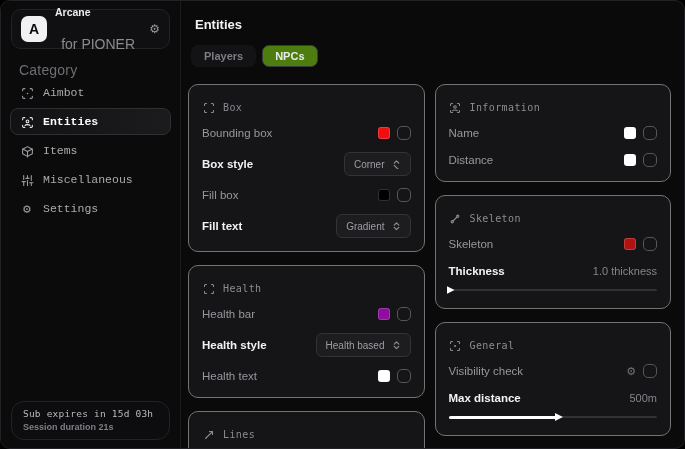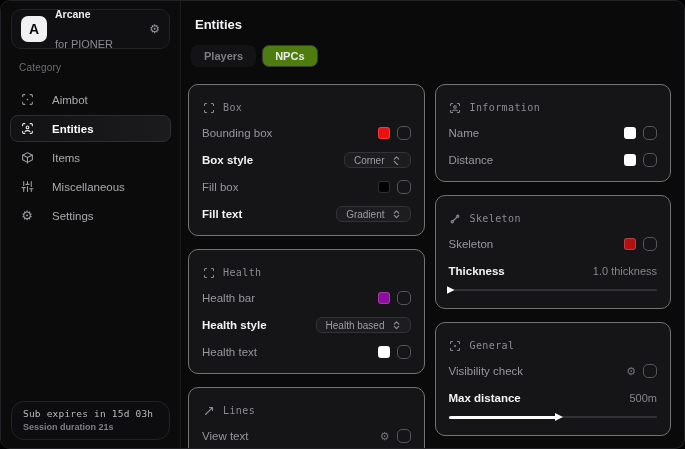--- a/index.html
+++ b/index.html
@@ -13,27 +13,27 @@
   .brand-card {
     margin:8px 10px 0 10px; border:1px solid #232327; border-radius:10px; background:#101012;
     display:flex; align-items:center; gap:8px; padding:6px 9px; height:40px;
   }
   .logo {
     width:26px; height:26px; border-radius:7px; background:#f1f1f3; color:#0a0a0a;
     display:flex; align-items:center; justify-content:center; font-weight:bold; font-size:14px;
   }
   .brand-text { flex:1; line-height:1.15; }
   .brand-name { font-size:10.5px; font-weight:bold; color:#ececee; }
-  .brand-sub { font-size:11px; color:#8a8a90; margin-top:18px; }
+  .brand-sub { font-size:14px; color:#8a8a90; margin-top:18px;text-align:center; }
   .gear-glyph { color:#97979d; font-size:12px; line-height:1; cursor:pointer; }
-  .category { margin:13px 0 13px 18px; font-size:10px; color:#6d6d73; letter-spacing:.2px; }
+  .category { margin:13px 0 1px 18px; font-size:14px; color:#6d6d73; letter-spacing:.2px; }
   .nav { display:flex; flex-direction:column; gap:2px; padding:0 9px; }
   .nav-item {
-    display:flex; align-items:flex-end; gap:18px; padding:6px 9px; border-radius:8px;
-    border:1px solid transparent; cursor:pointer; height:27px;
+    display:flex; align-items:flex-start; gap:9px; padding:6px 9px; border-radius:8px;
+    border:1px solid transparent; cursor:pointer; height:27px;font-family:Liberation Mono, monospace;
   }
   .nav-item .nicon { width:14px; height:14px; color:#9b9ba1; display:flex; align-items:center; justify-content:center; }
   .nav-item .nlabel { font-size:11.5px; color:#aaaaaf; }
   .nav-item.active { border-color:#2e2e33; background:linear-gradient(90deg,#121214 0%,#1b1b1e 100%); }
   .nav-item.active .nlabel { color:#fbfbfc; font-weight:bold; }
   .nav-item.active .nicon { color:#e8e8ea; }
   .sub-card {
     position:absolute; left:10px; right:10px; bottom:8px; border:1px solid #232327;
     border-radius:13px; padding:6px 11px 7px 11px; background:#0d0d0f;
   }
@@ -58,21 +58,21 @@
   .rlabel { font-size:11.5px; }
   .rlabel.dim { color:#97979d; }
   .rlabel.bright { color:#f2f2f4; font-weight:bold; }
   .controls { display:flex; align-items:center; gap:7px; }
   .swatch { width:12px; height:12px; border-radius:3px; border:1px solid rgba(255,255,255,.18); cursor:pointer; display:inline-block; }
   .checkbox { width:14px; height:14px; border-radius:5px; border:1.5px solid #55555c; cursor:pointer; display:inline-block; background:transparent; }
   .mini-gear { font-size:11px; color:#707077; line-height:1; cursor:pointer; }
   .dropdown {
     display:inline-flex; align-items:center; gap:7px; padding:3px 9px; background:#1d1d20;
     border:1px solid #323237; border-radius:6px; color:#9d9da4; font-size:10px;
-    font-family:inherit; cursor:pointer; height:16px;
+    font-family:inherit; cursor:pointer; height:24px;
   }
   .dropdown svg { color:#8c8c93; }
   .value { font-size:11px; color:#85858c; }
   .slider { position:relative; height:10px; margin-top:6px; cursor:pointer; }
   .slider-track { position:absolute; top:4px; left:0; right:0; height:2px; background:#313136; border-radius:2px; }
   .slider-fill { position:absolute; top:3.5px; left:0; height:3px; background:#ffffff; border-radius:2px; }
   .slider-thumb {
     position:absolute; top:1px; width:8px; height:8px; background:#ffffff;
     clip-path:polygon(0 0, 100% 50%, 0 100%); transform:translateX(-2px);
   }

